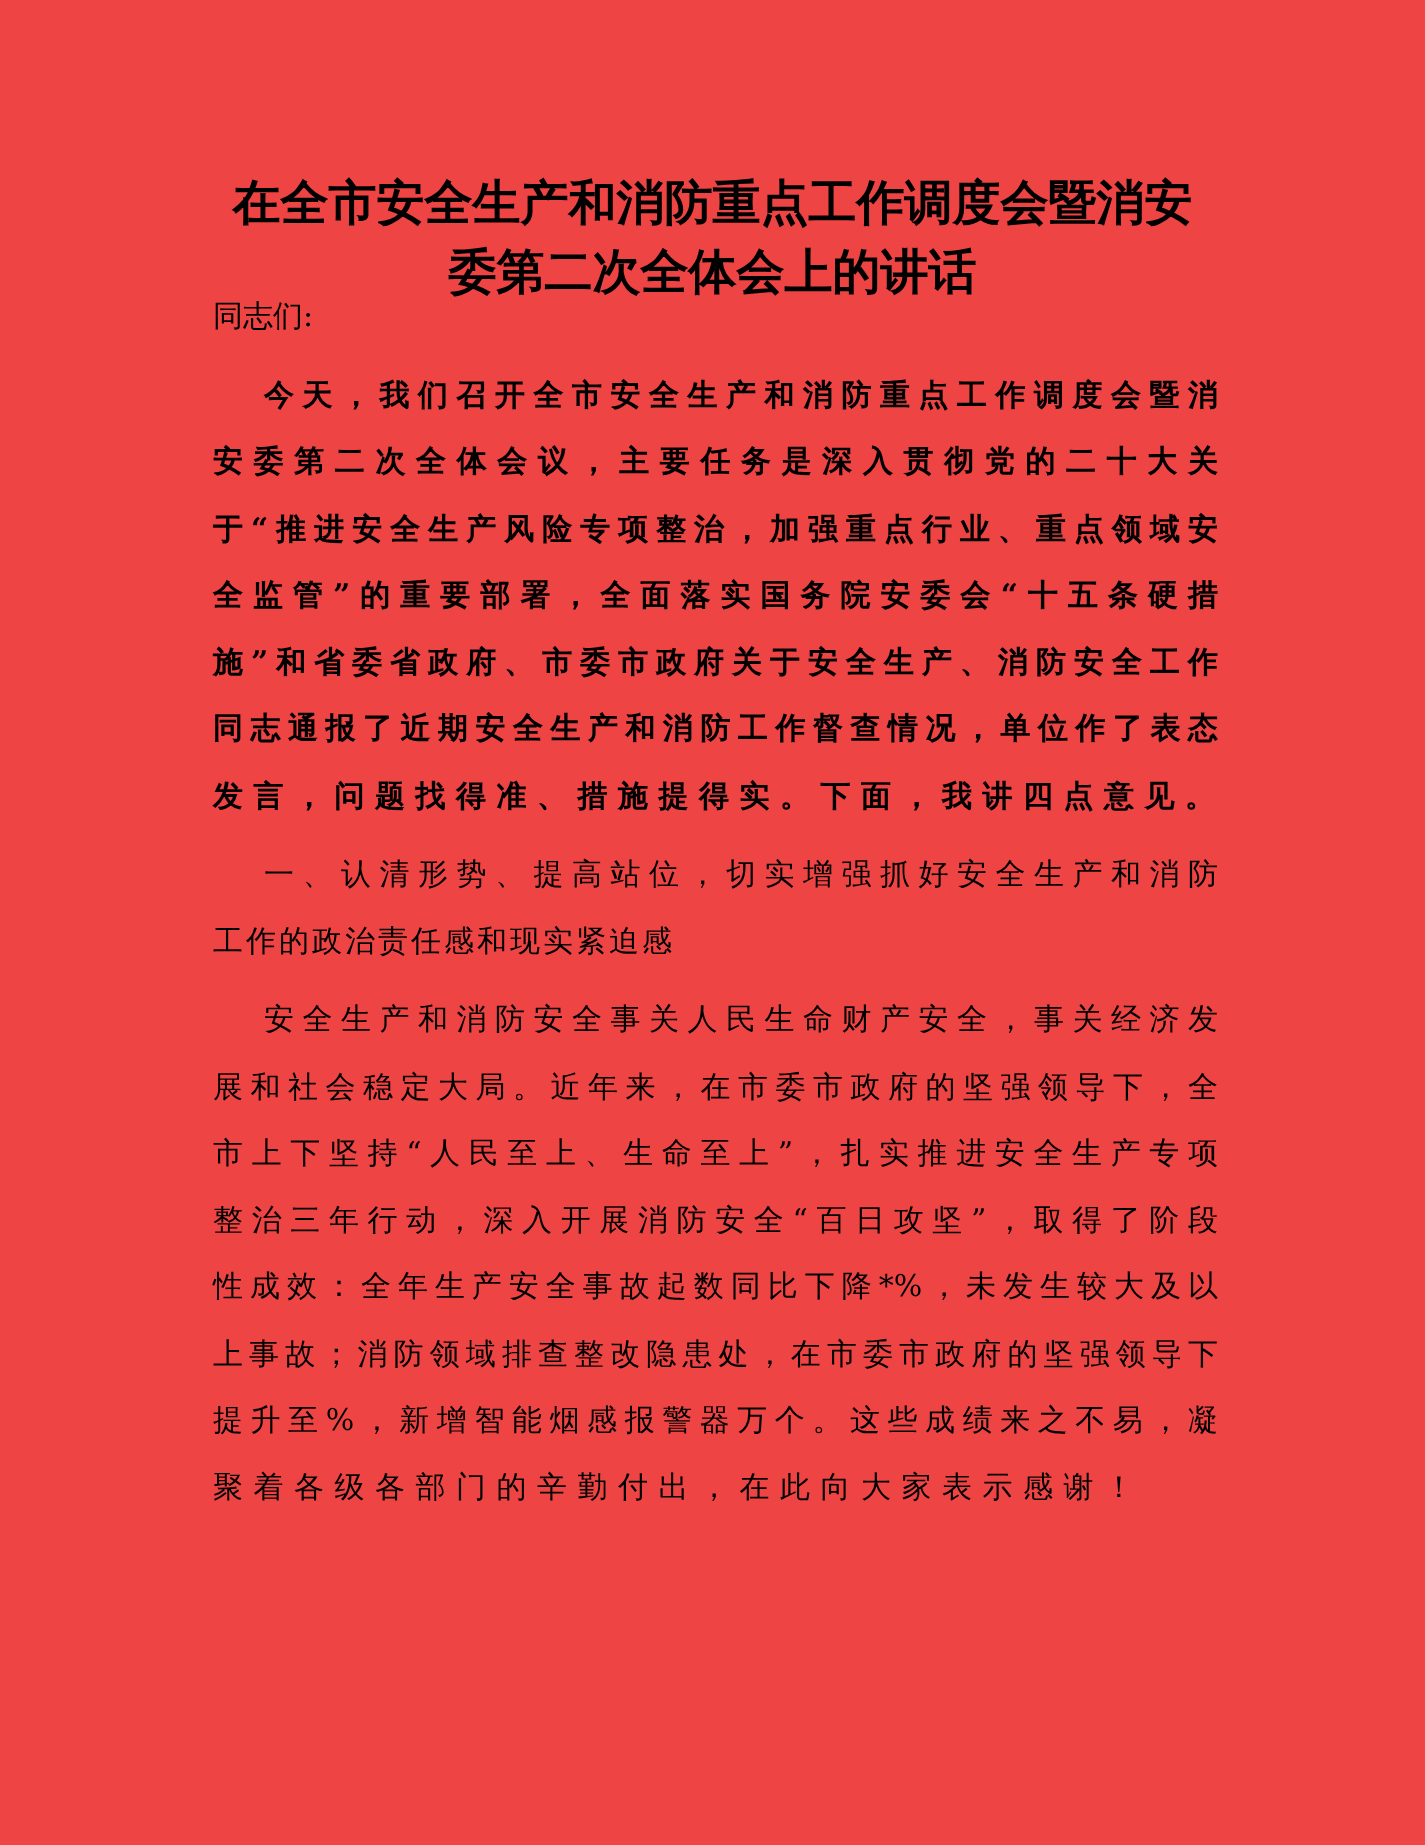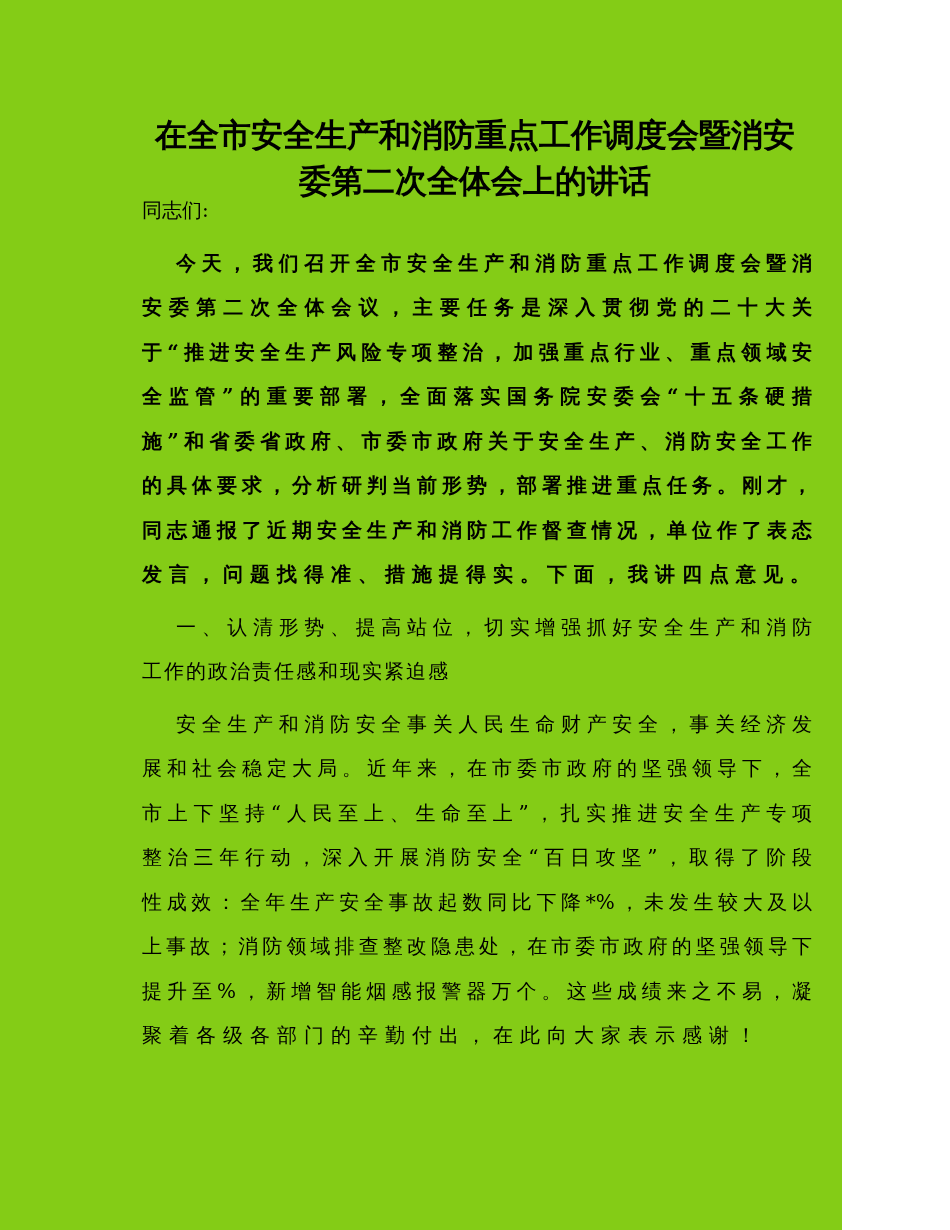--- a/index.html
+++ b/index.html
@@ -11,23 +11,23 @@
     width: 950px;
     height: 1230px;
     position: relative;
     overflow: hidden;
     font-family: "DejaVu Serif", "Liberation Serif", serif;
     color: #000000;
   }
   .page {
     position: absolute;
     left: 0; top: 0;
-    width: 842px;
+    width: 950px;
     height: 1230px;
-    background: #84cc16;
+    background: #ef4444;
   }
   .title {
     position: absolute;
     left: 120px;
     width: 710px;
     top: 112px;
     text-align: center;
     font-family: "DejaVu Sans", "Liberation Sans", sans-serif;
     font-weight: bold;
     font-size: 32px;
@@ -75,21 +75,20 @@
   <div class="body">
 
     <div class="line salutation" style="margin-bottom:8px;">同志们:</div>
 
     <div style="margin-bottom:8px;font-weight:bold;">
       <span class="line indent">今天，我们召开全市安全生产和消防重点工作调度会暨消</span>
       <span class="line">安委第二次全体会议，主要任务是深入贯彻党的二十大关</span>
       <span class="line">于“推进安全生产风险专项整治，加强重点行业、重点领域安</span>
       <span class="line">全监管”的重要部署，全面落实国务院安委会“十五条硬措</span>
       <span class="line">施”和省委省政府、市委市政府关于安全生产、消防安全工作</span>
-      <span class="line">的具体要求，分析研判当前形势，部署推进重点任务。刚才，</span>
       <span class="line">同志通报了近期安全生产和消防工作督查情况，单位作了表态</span>
       <span class="line last" style="letter-spacing:7px;">发言，问题找得准、措施提得实。下面，我讲四点意见。</span>
     </div>
 
     <div style="margin-bottom:8px;">
       <span class="line indent">一、认清形势、提高站位，切实增强抓好安全生产和消防</span>
       <span class="line last" style="letter-spacing:2px;">工作的政治责任感和现实紧迫感</span>
     </div>
 
     <div>

